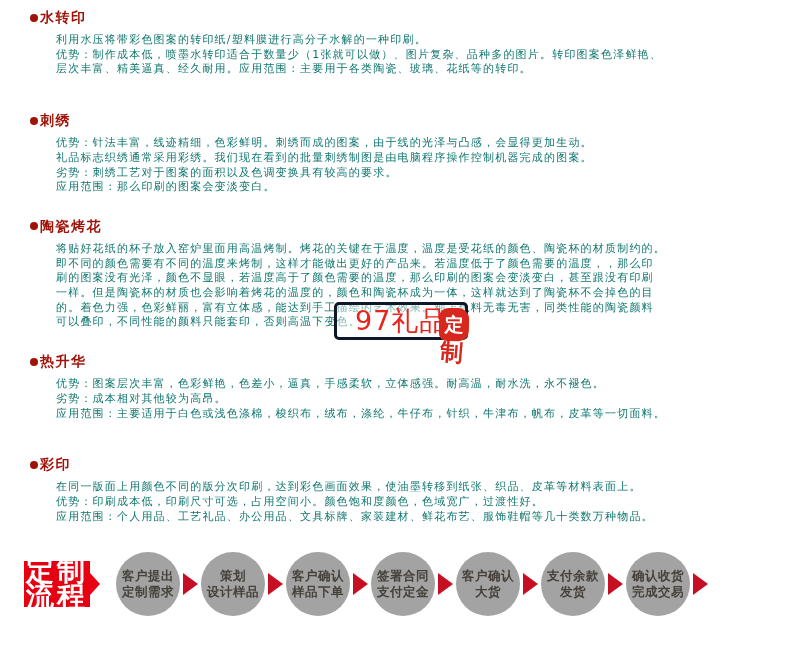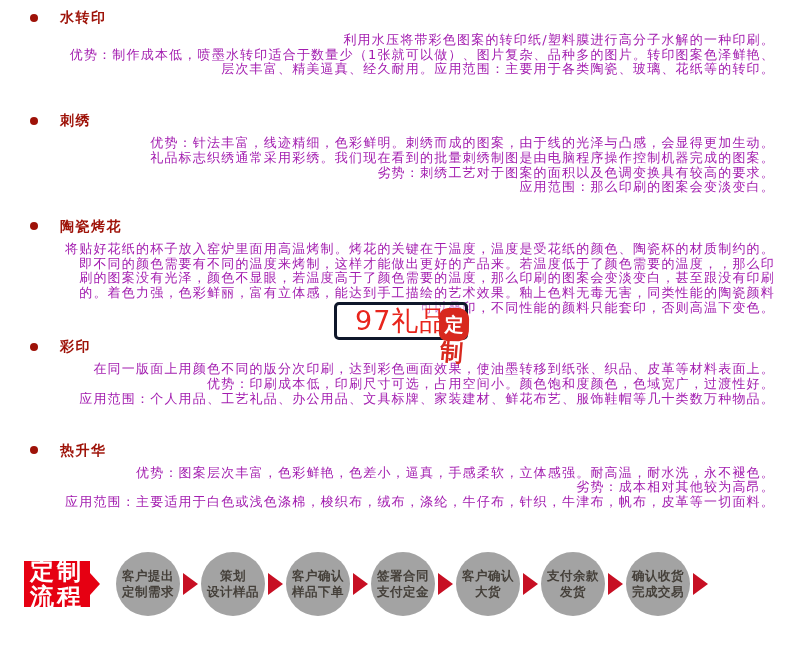--- a/index.html
+++ b/index.html
@@ -3,28 +3,27 @@
 <meta charset="utf-8">
 <style>
   html,body{margin:0;padding:0;}
   body{
     width:800px;height:648px;background:#ffffff;position:relative;overflow:hidden;
     font-family:"DejaVu Sans","Liberation Sans",sans-serif;
   }
   .content{position:absolute;left:30px;top:10px;width:745px;}
   .section{margin-bottom:36px;}
   .section.m24{margin-bottom:24px;}
-  .sec-header{display:flex;align-items:center;gap:22px;margin-bottom:8px;height:15px;}
+  .sec-header{display:flex;align-items:center;gap:2px;margin-bottom:8px;height:15px;}
   .bullet{width:8px;height:8px;border-radius:50%;background:#9e1208;flex:0 0 auto;}
   .sec-title{color:#9e1208;font-size:14px;font-weight:bold;letter-spacing:1.5px;line-height:15px;}
   .sec-body{margin-left:26px;}
   .bline{
-    color:#a21caf;font-size:13px;letter-spacing:1.2px;line-height:14.7px;
+    color:#0f766e;font-size:11px;letter-spacing:1.2px;line-height:14.7px;
     white-space:nowrap;
-    text-align:right;
   }
 
   
   .watermark{position:absolute;left:334px;top:302px;z-index:5;}
   .wm-badge{
     display:inline-block;border:3px solid #0f172a;color:#e8251d;border-radius:5px;
     background:rgba(255,255,255,0.45);
     font-size:27px;font-weight:normal;letter-spacing:1px;line-height:30px;padding:1px 18px;
   }
   .wm-seal{position:absolute;left:436px;top:308px;width:34px;text-align:center;transform:rotate(5deg);z-index:6;}
@@ -33,21 +32,21 @@
     border-radius:9px 11px 10px 8px;font-size:19px;font-weight:bold;line-height:33px;
     transform:rotate(-4deg);
   }
   .seal-bottom{color:#d8281e;font-size:23px;font-weight:bold;line-height:24px;margin-top:-1px;}
 
   
   .flow{position:absolute;left:24px;top:550px;height:68px;display:flex;align-items:center;}
   .flow-badge{
     position:relative;background:#e60012;color:#ffffff;width:66px;height:46px;
     display:flex;flex-direction:column;align-items:center;justify-content:center;
-    font-size:24px;font-weight:bold;letter-spacing:3px;line-height:26px;
+    font-size:28px;font-weight:bold;letter-spacing:3px;line-height:26px;
     margin-right:26px;flex:0 0 auto;
   }
   .flow-badge::after{
     content:"";position:absolute;right:-10px;top:50%;margin-top:-11px;
     border-left:10px solid #e60012;border-top:11px solid transparent;border-bottom:11px solid transparent;
   }
   .step-circle{
     width:64px;height:64px;border-radius:50%;background:#a3a3a3;flex:0 0 auto;
     display:flex;flex-direction:column;align-items:center;justify-content:center;
   }
@@ -89,46 +88,47 @@
 
   <div class="section m24">
     <div class="sec-header">
       <span class="bullet"></span>
       <span class="sec-title">陶瓷烤花</span>
     </div>
     <div class="sec-body">
       <div class="bline">将贴好花纸的杯子放入窑炉里面用高温烤制。烤花的关键在于温度，温度是受花纸的颜色、陶瓷杯的材质制约的。</div>
       <div class="bline">即不同的颜色需要有不同的温度来烤制，这样才能做出更好的产品来。若温度低于了颜色需要的温度，，那么印</div>
       <div class="bline">刷的图案没有光泽，颜色不显眼，若温度高于了颜色需要的温度，那么印刷的图案会变淡变白，甚至跟没有印刷</div>
+      <div class="bline">一样。但是陶瓷杯的材质也会影响着烤花的温度的，颜色和陶瓷杯成为一体，这样就达到了陶瓷杯不会掉色的目</div>
       <div class="bline">的。着色力强，色彩鲜丽，富有立体感，能达到手工描绘的艺术效果。釉上色料无毒无害，同类性能的陶瓷颜料</div>
       <div class="bline">可以叠印，不同性能的颜料只能套印，否则高温下变色。</div>
+    </div>
+  </div>
+
+  <div class="section">
+    <div class="sec-header">
+      <span class="bullet"></span>
+      <span class="sec-title">热升华</span>
+    </div>
+    <div class="sec-body">
+      <div class="bline">优势：图案层次丰富，色彩鲜艳，色差小，逼真，手感柔软，立体感强。耐高温，耐水洗，永不褪色。</div>
+      <div class="bline">劣势：成本相对其他较为高昂。</div>
+      <div class="bline">应用范围：主要适用于白色或浅色涤棉，梭织布，绒布，涤纶，牛仔布，针织，牛津布，帆布，皮革等一切面料。</div>
     </div>
   </div>
 
   <div class="section">
     <div class="sec-header">
       <span class="bullet"></span>
       <span class="sec-title">彩印</span>
     </div>
     <div class="sec-body">
       <div class="bline">在同一版面上用颜色不同的版分次印刷，达到彩色画面效果，使油墨转移到纸张、织品、皮革等材料表面上。</div>
       <div class="bline">优势：印刷成本低，印刷尺寸可选，占用空间小。颜色饱和度颜色，色域宽广，过渡性好。</div>
       <div class="bline">应用范围：个人用品、工艺礼品、办公用品、文具标牌、家装建材、鲜花布艺、服饰鞋帽等几十类数万种物品。</div>
-    </div>
-  </div>
-
-  <div class="section">
-    <div class="sec-header">
-      <span class="bullet"></span>
-      <span class="sec-title">热升华</span>
-    </div>
-    <div class="sec-body">
-      <div class="bline">优势：图案层次丰富，色彩鲜艳，色差小，逼真，手感柔软，立体感强。耐高温，耐水洗，永不褪色。</div>
-      <div class="bline">劣势：成本相对其他较为高昂。</div>
-      <div class="bline">应用范围：主要适用于白色或浅色涤棉，梭织布，绒布，涤纶，牛仔布，针织，牛津布，帆布，皮革等一切面料。</div>
     </div>
   </div>
 
 </div>
 
 <div class="watermark">
   <span class="wm-badge">97礼品</span>
 </div>
 <div class="wm-seal">
   <div class="seal-top">定</div>

